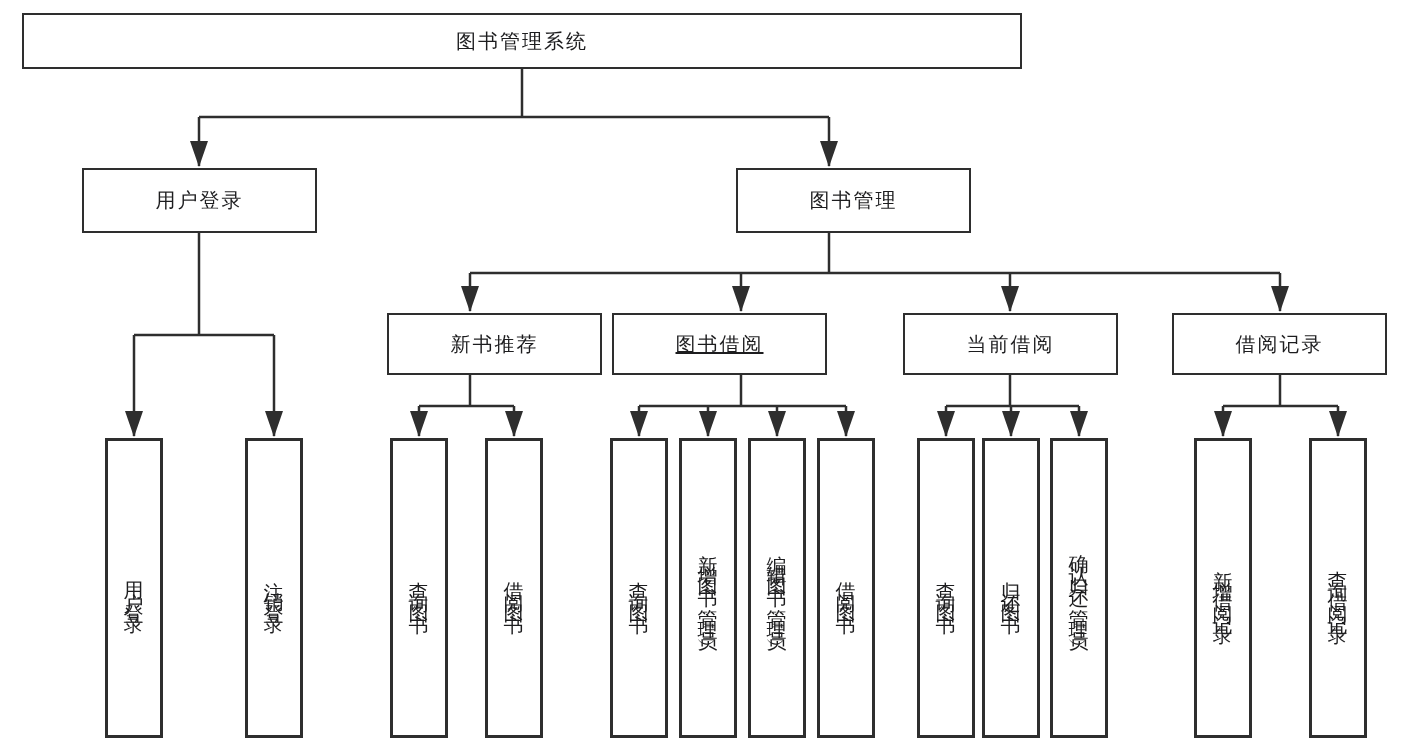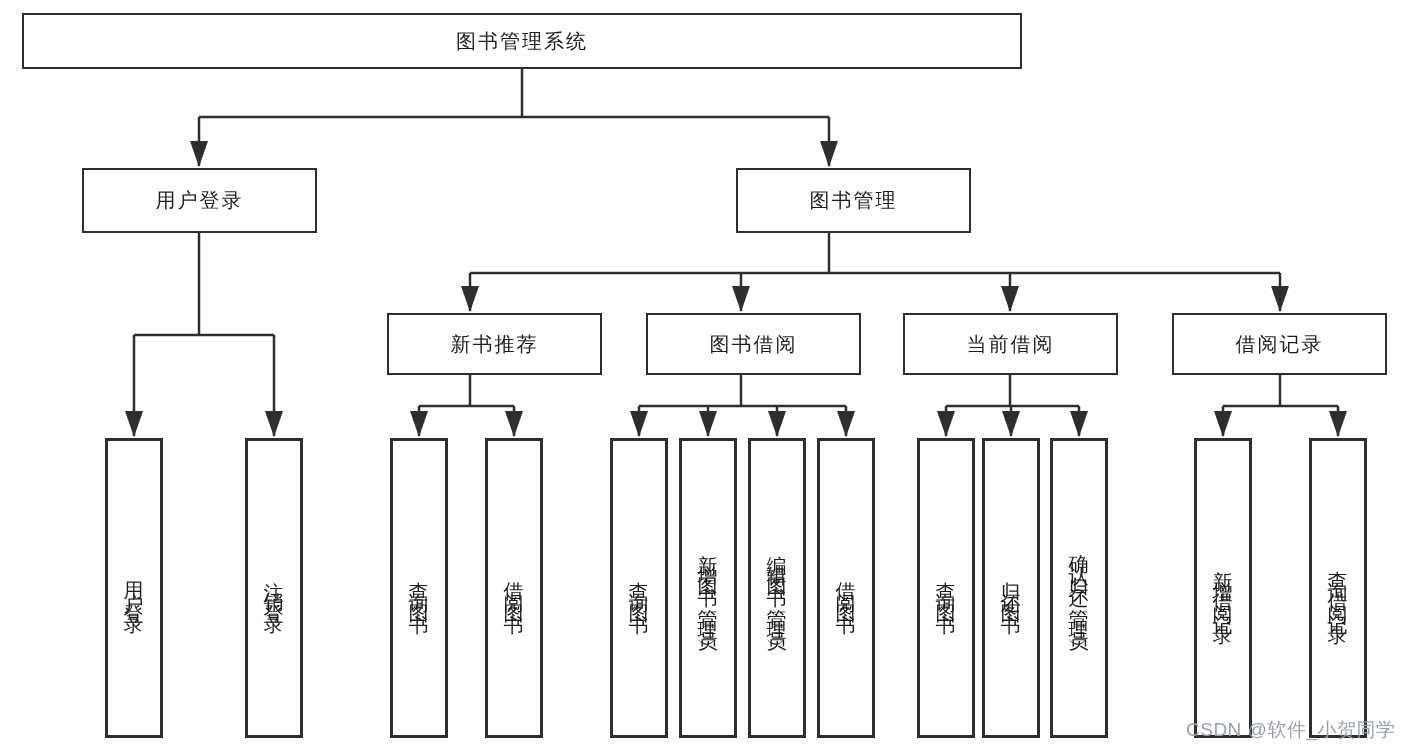--- a/index.html
+++ b/index.html
@@ -146,21 +146,21 @@
       <path d="M1338 406 V436" marker-end="url(#arrowhead)"></path>
     </g>
   </svg>
 
   <div class="node root">图书管理系统</div>
 
   <div class="node lvl2" style="left:82px;">用户登录</div>
   <div class="node lvl2" style="left:711px;margin-left:25px;">图书管理</div>
 
   <div class="node lvl3" style="left:363px;margin-left:24px;">新书推荐</div>
-  <div class="node lvl3" style="left:646px;">图书借阅</div>
+  <div class="node lvl3" style="left:612px;text-decoration:underline;">图书借阅</div>
   <div class="node lvl3" style="left:903px;font-family:Liberation Serif, serif;">当前借阅</div>
   <div class="node lvl3" style="left:1172px;font-family:Liberation Serif, serif;">借阅记录</div>
 
   <div class="leaf" style="left:105px;">
     <span>用户登录</span>
   </div>
   <div class="leaf" style="left:245px;">
     <span>注销登录</span>
   </div>
 
@@ -194,15 +194,14 @@
     <span>确认归还（管理员）</span>
   </div>
 
   <div class="leaf" style="left:1194px;">
     <span>新增借阅记录</span>
   </div>
   <div class="leaf" style="left:1309px;">
     <span>查询借阅记录</span>
   </div>
 
-  <div class="watermark">CSDN @软件_小贺同学</div>
 
 </div>
 
 </body></html>

